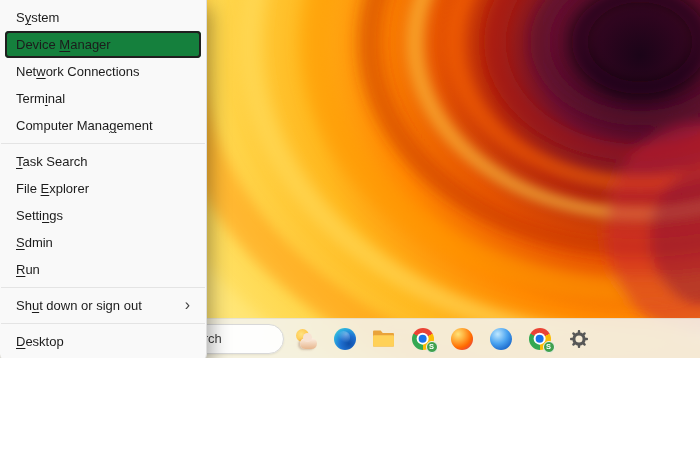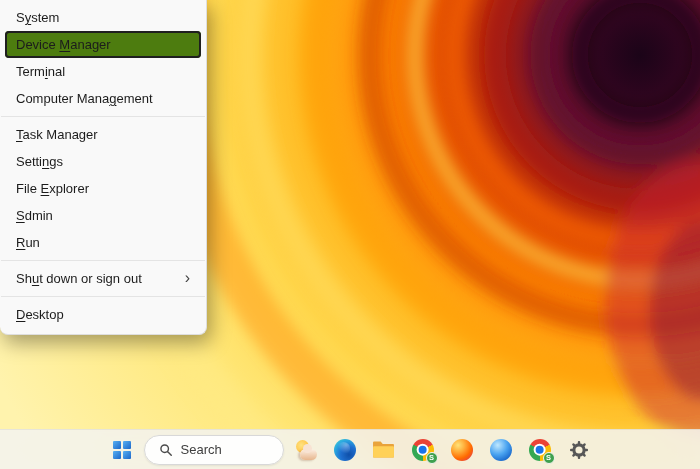--- a/index.html
+++ b/index.html
@@ -1,35 +1,35 @@
 <!DOCTYPE html>
 <html><head>
 <meta charset="utf-8">
 <style>
   * { margin:0; padding:0; box-sizing:border-box; }
   body { font-family:"Liberation Sans", sans-serif; }
-  .screen { position:relative; width:700px; height:469px; overflow:hidden; background:#000; }
+  .screen { position:relative; width:700px; height:358px; overflow:hidden; background:#000; }
 
   
   .wallpaper { position:absolute; inset:0;
     background: radial-gradient(circle at 640px 55px,
       #1b0418 0px, #30051f 45px, #6b0f2f 95px, #b2230b 150px,
       #e65300 205px, #ff8800 265px, #ffb81e 335px, #ffd84e 425px,
       #ffe87b 530px, #fff3ad 720px);
   }
   .wallpaper svg { position:absolute; inset:0; width:100%; height:100%; }
 
   
   .menu { position:absolute; top:0; left:0; width:207px;
     background:#f9f9f9; border:1px solid #dedede; border-top:none; border-left:none;
     border-radius:0 0 8px 8px; box-shadow:4px 8px 20px rgba(0,0,0,.35);
     padding:4px 0 6px 0; z-index:5; }
   .menu-item { display:flex; align-items:center; height:27px; margin:0 5px;
     padding:0 11px; border-radius:4px; font-size:13px; color:#1c1c1c; cursor:default; }
-  .menu-item.focused { background:#4d7c0f; outline:2px solid #1f1f1f; outline-offset:-2px; }
+  .menu-item.focused { background:#15803d; outline:2px solid #1f1f1f; outline-offset:-2px; }
   .menu-sep { height:1px; background:#e4e4e4; margin:4px 1px; }
   .ak { text-decoration:underline; text-underline-offset:2px; text-decoration-thickness:1px; }
   .chev { margin-left:auto; font-size:16px; line-height:1; color:#454545; padding-bottom:2px; }
 
   
   .taskbar { position:absolute; left:0; right:0; bottom:0; height:40px;
     background:rgba(244,242,240,.88); backdrop-filter:blur(18px) saturate(1.3);
     border-top:1px solid rgba(0,0,0,.06);
     display:flex; align-items:center; justify-content:center; gap:5px; z-index:4; }
   .tb-btn { width:34px; height:34px; border-radius:5px; display:flex; align-items:center;
@@ -102,43 +102,46 @@
   <div class="menu">
 
     <div class="menu-item">
       <span><span>S</span><span class="ak">y</span><span>stem</span></span>
     </div>
 
     <div class="menu-item focused">
       <span><span>Device </span><span class="ak">M</span><span>anager</span></span>
     </div>
 
+    <div class="menu-item">
+      <span><span>Net</span><span class="ak">w</span><span>ork Connections</span></span>
+    </div>
 
 
     <div class="menu-item">
       <span><span>Term</span><span class="ak">i</span><span>nal</span></span>
     </div>
 
     <div class="menu-item">
       <span><span>Computer Mana</span><span class="ak">g</span><span>ement</span></span>
     </div>
 
 
     <div class="menu-sep"></div>
 
     <div class="menu-item">
-      <span><span></span><span class="ak">T</span><span>ask Manager</span></span>
+      <span><span></span><span class="ak">T</span><span>ask Search</span></span>
+    </div>
+
+    <div class="menu-item">
+      <span><span>File </span><span class="ak">E</span><span>xplorer</span></span>
     </div>
 
     <div class="menu-item">
       <span><span>Setti</span><span class="ak">n</span><span>gs</span></span>
-    </div>
-
-    <div class="menu-item">
-      <span><span>File </span><span class="ak">E</span><span>xplorer</span></span>
     </div>
 
     <div class="menu-item">
       <span><span></span><span class="ak">S</span><span>dmin</span></span>
     </div>
 
     <div class="menu-item">
       <span><span></span><span class="ak">R</span><span>un</span></span>
     </div>
 

